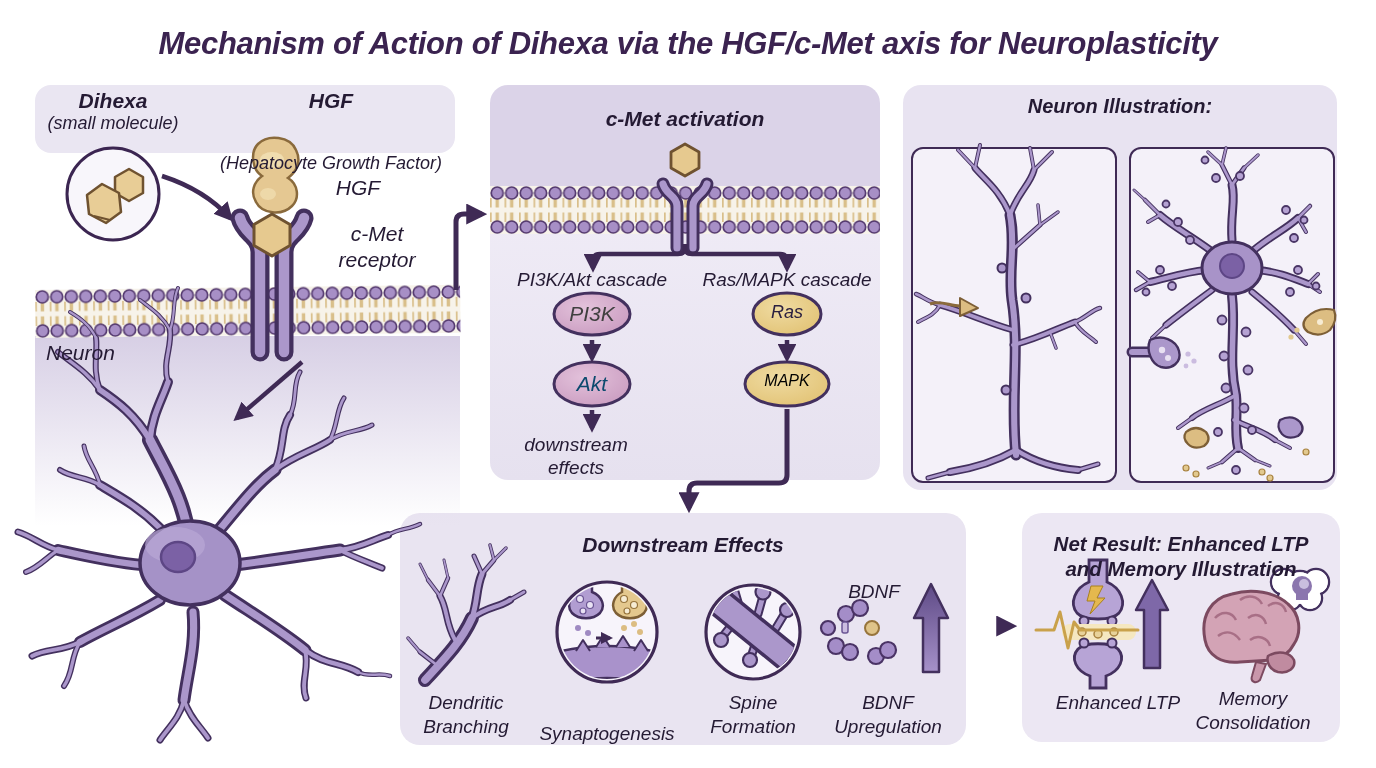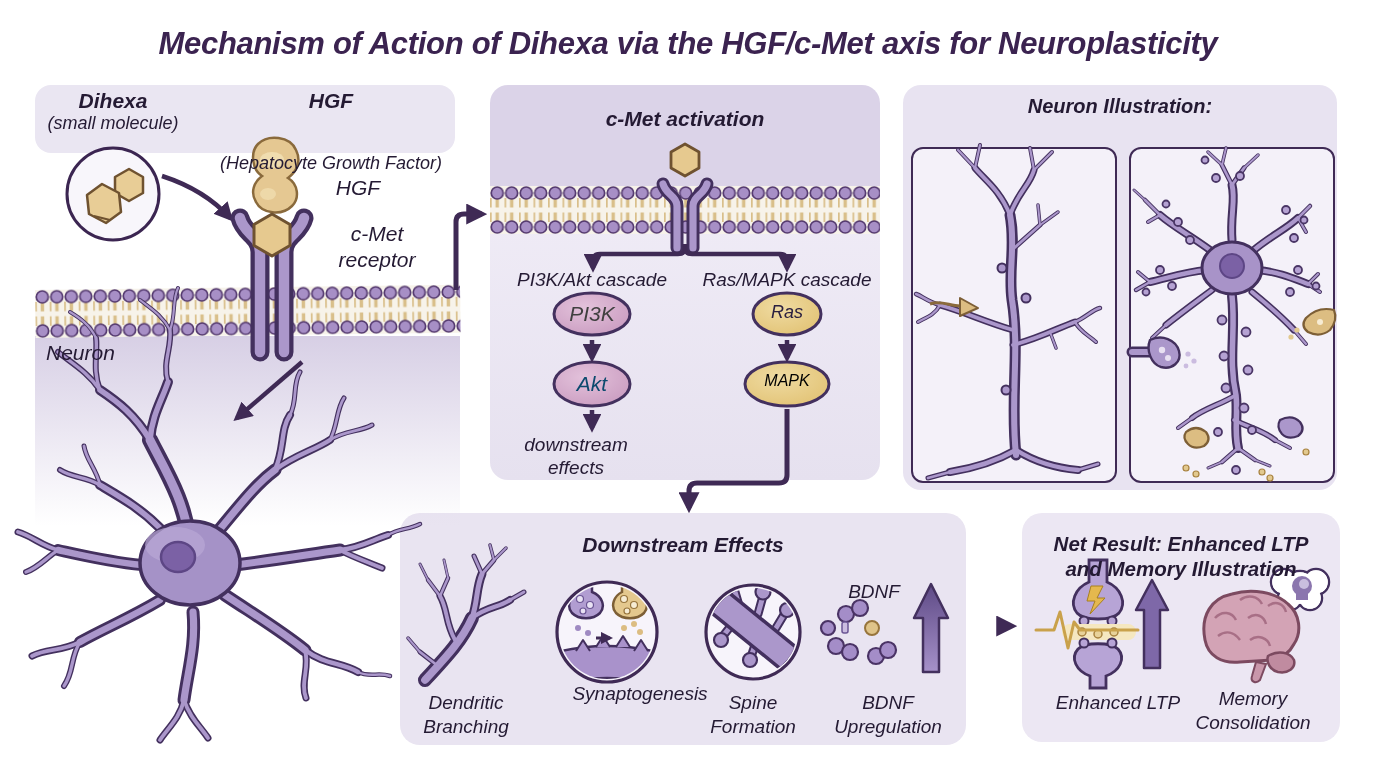--- a/index.html
+++ b/index.html
@@ -567,21 +567,21 @@
     <span class="line">Neuron Illustration:</span>
   </div>
 
   <div class="lbl b" style="left:683px;top:533px;font-size:21px;">Downstream Effects</div>
   <div class="lbl b" style="left:874px;top:581px;font-size:19px;font-weight:normal;">BDNF</div>
 
   <div class="lbl" style="left:466px;top:691px;font-size:19px;line-height:24px;">
     <span class="line">Dendritic</span>
     <span class="line">Branching</span>
   </div>
-  <div class="lbl" style="left:607px;top:682px;font-size:19px;line-height:24px;margin-left:33px;">
+  <div class="lbl" style="left:607px;top:722px;font-size:19px;line-height:24px;">
     <span class="line">Synaptogenesis</span>
     <span class="line"></span>
   </div>
   <div class="lbl" style="left:753px;top:691px;font-size:19px;line-height:24px;">
     <span class="line">Spine</span>
     <span class="line">Formation</span>
   </div>
   <div class="lbl" style="left:888px;top:691px;font-size:19px;line-height:24px;">
     <span class="line">BDNF</span>
     <span class="line">Upregulation</span>

